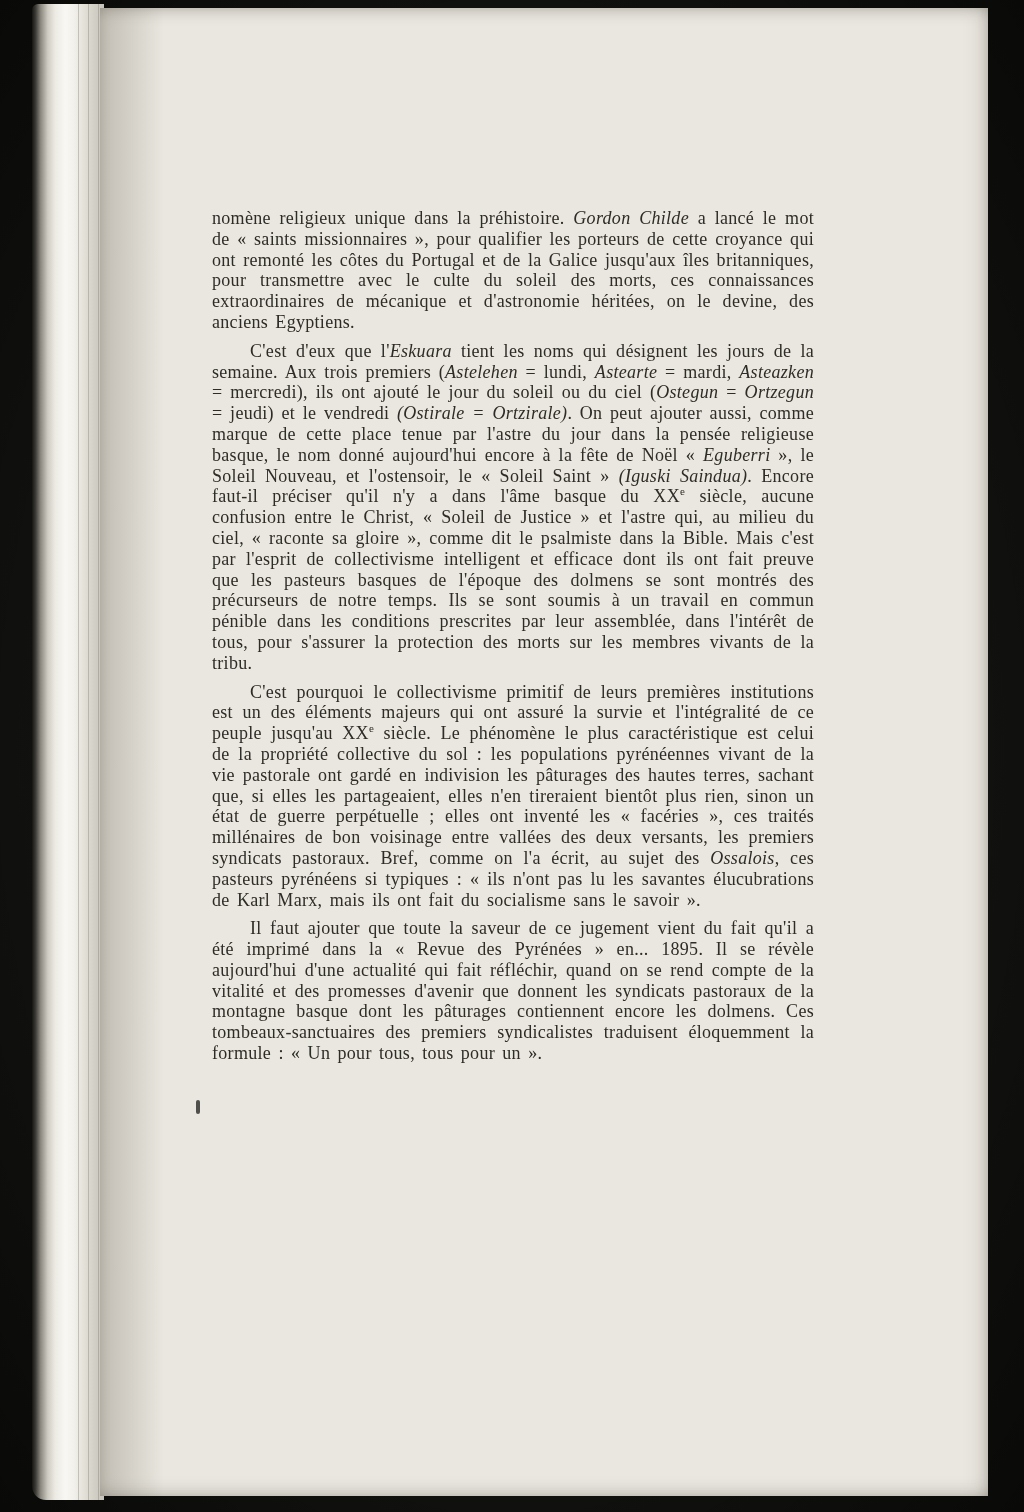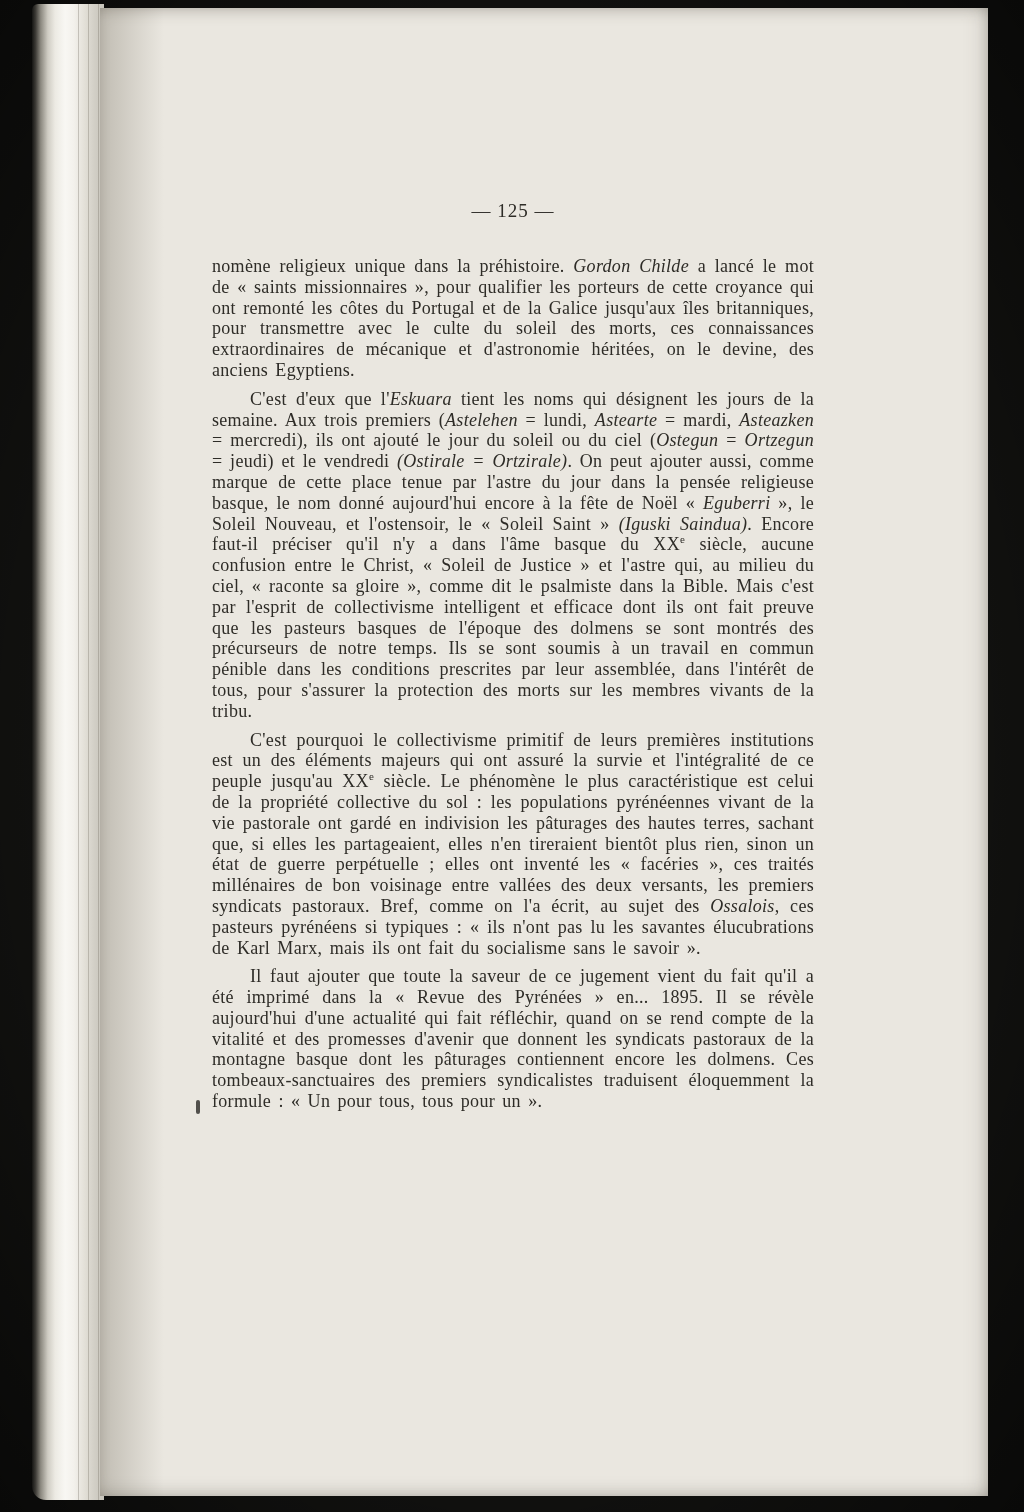--- a/index.html
+++ b/index.html
@@ -128,21 +128,20 @@
 <div class="scan">
   <div class="book-edge">
     <div class="edge-line l1"></div>
     <div class="edge-line l2"></div>
     <div class="edge-line l3"></div>
   </div>
 
   <div class="page">
     <div class="scan-artifact"></div>
     <div class="content">
-      <div class="page-number">— 125 —</div>
       <div class="text-block">
           <p><span>nomène religieux unique dans la préhistoire. </span><i>Gordon Childe</i><span> a lancé le mot de « saints missionnaires », pour qualifier les porteurs de cette croyance qui ont remonté les côtes du Portugal et de la Galice jusqu'aux îles britanniques, pour transmettre avec le culte du soleil des morts, ces connaissances extraordinaires de mécanique et d'astronomie héritées, on le devine, des anciens Egyptiens.</span></p>
           <p class="indent"><span>C'est d'eux que l'</span><i>Eskuara</i><span> tient les noms qui désignent les jours de la semaine. Aux trois premiers (</span><i>Astelehen</i><span> = lundi, </span><i>Astearte</i><span> = mardi, </span><i>Asteazken</i><span> = mercredi), ils ont ajouté le jour du soleil ou du ciel (</span><i>Ostegun</i><span> = </span><i>Ortzegun</i><span> = jeudi) et le vendredi </span><i>(Ostirale = Ortzirale)</i><span>. On peut ajouter aussi, comme marque de cette place tenue par l'astre du jour dans la pensée religieuse basque, le nom donné aujourd'hui encore à la fête de Noël « </span><i>Eguberri</i><span> », le Soleil Nouveau, et l'ostensoir, le « Soleil Saint » </span><i>(Iguski Saindua)</i><span>. Encore faut-il préciser qu'il n'y a dans l'âme basque du XX</span><sup>e</sup><span> siècle, aucune confusion entre le Christ, « Soleil de Justice » et l'astre qui, au milieu du ciel, « raconte sa gloire », comme dit le psalmiste dans la Bible. Mais c'est par l'esprit de collectivisme intelligent et efficace dont ils ont fait preuve que les pasteurs basques de l'époque des dolmens se sont montrés des précurseurs de notre temps. Ils se sont soumis à un travail en commun pénible dans les conditions prescrites par leur assemblée, dans l'intérêt de tous, pour s'assurer la protection des morts sur les membres vivants de la tribu.</span></p>
           <p class="indent"><span>C'est pourquoi le collectivisme primitif de leurs premières institutions est un des éléments majeurs qui ont assuré la survie et l'intégralité de ce peuple jusqu'au XX</span><sup>e</sup><span> siècle. Le phénomène le plus caractéristique est celui de la propriété collective du sol : les populations pyrénéennes vivant de la vie pastorale ont gardé en indivision les pâturages des hautes terres, sachant que, si elles les partageaient, elles n'en tireraient bientôt plus rien, sinon un état de guerre perpétuelle ; elles ont inventé les « facéries », ces traités millénaires de bon voisinage entre vallées des deux versants, les premiers syndicats pastoraux. Bref, comme on l'a écrit, au sujet des </span><i>Ossalois</i><span>, ces pasteurs pyrénéens si typiques : « ils n'ont pas lu les savantes élucubrations de Karl Marx, mais ils ont fait du socialisme sans le savoir ».</span></p>
           <p class="indent"><span>Il faut ajouter que toute la saveur de ce jugement vient du fait qu'il a été imprimé dans la « Revue des Pyrénées » en... 1895. Il se révèle aujourd'hui d'une actualité qui fait réfléchir, quand on se rend compte de la vitalité et des promesses d'avenir que donnent les syndicats pastoraux de la montagne basque dont les pâturages contiennent encore les dolmens. Ces tombeaux-sanctuaires des premiers syndicalistes traduisent éloquemment la formule : « Un pour tous, tous pour un ».</span></p>
         </div>
     </div>
   </div>
 </div>
 

